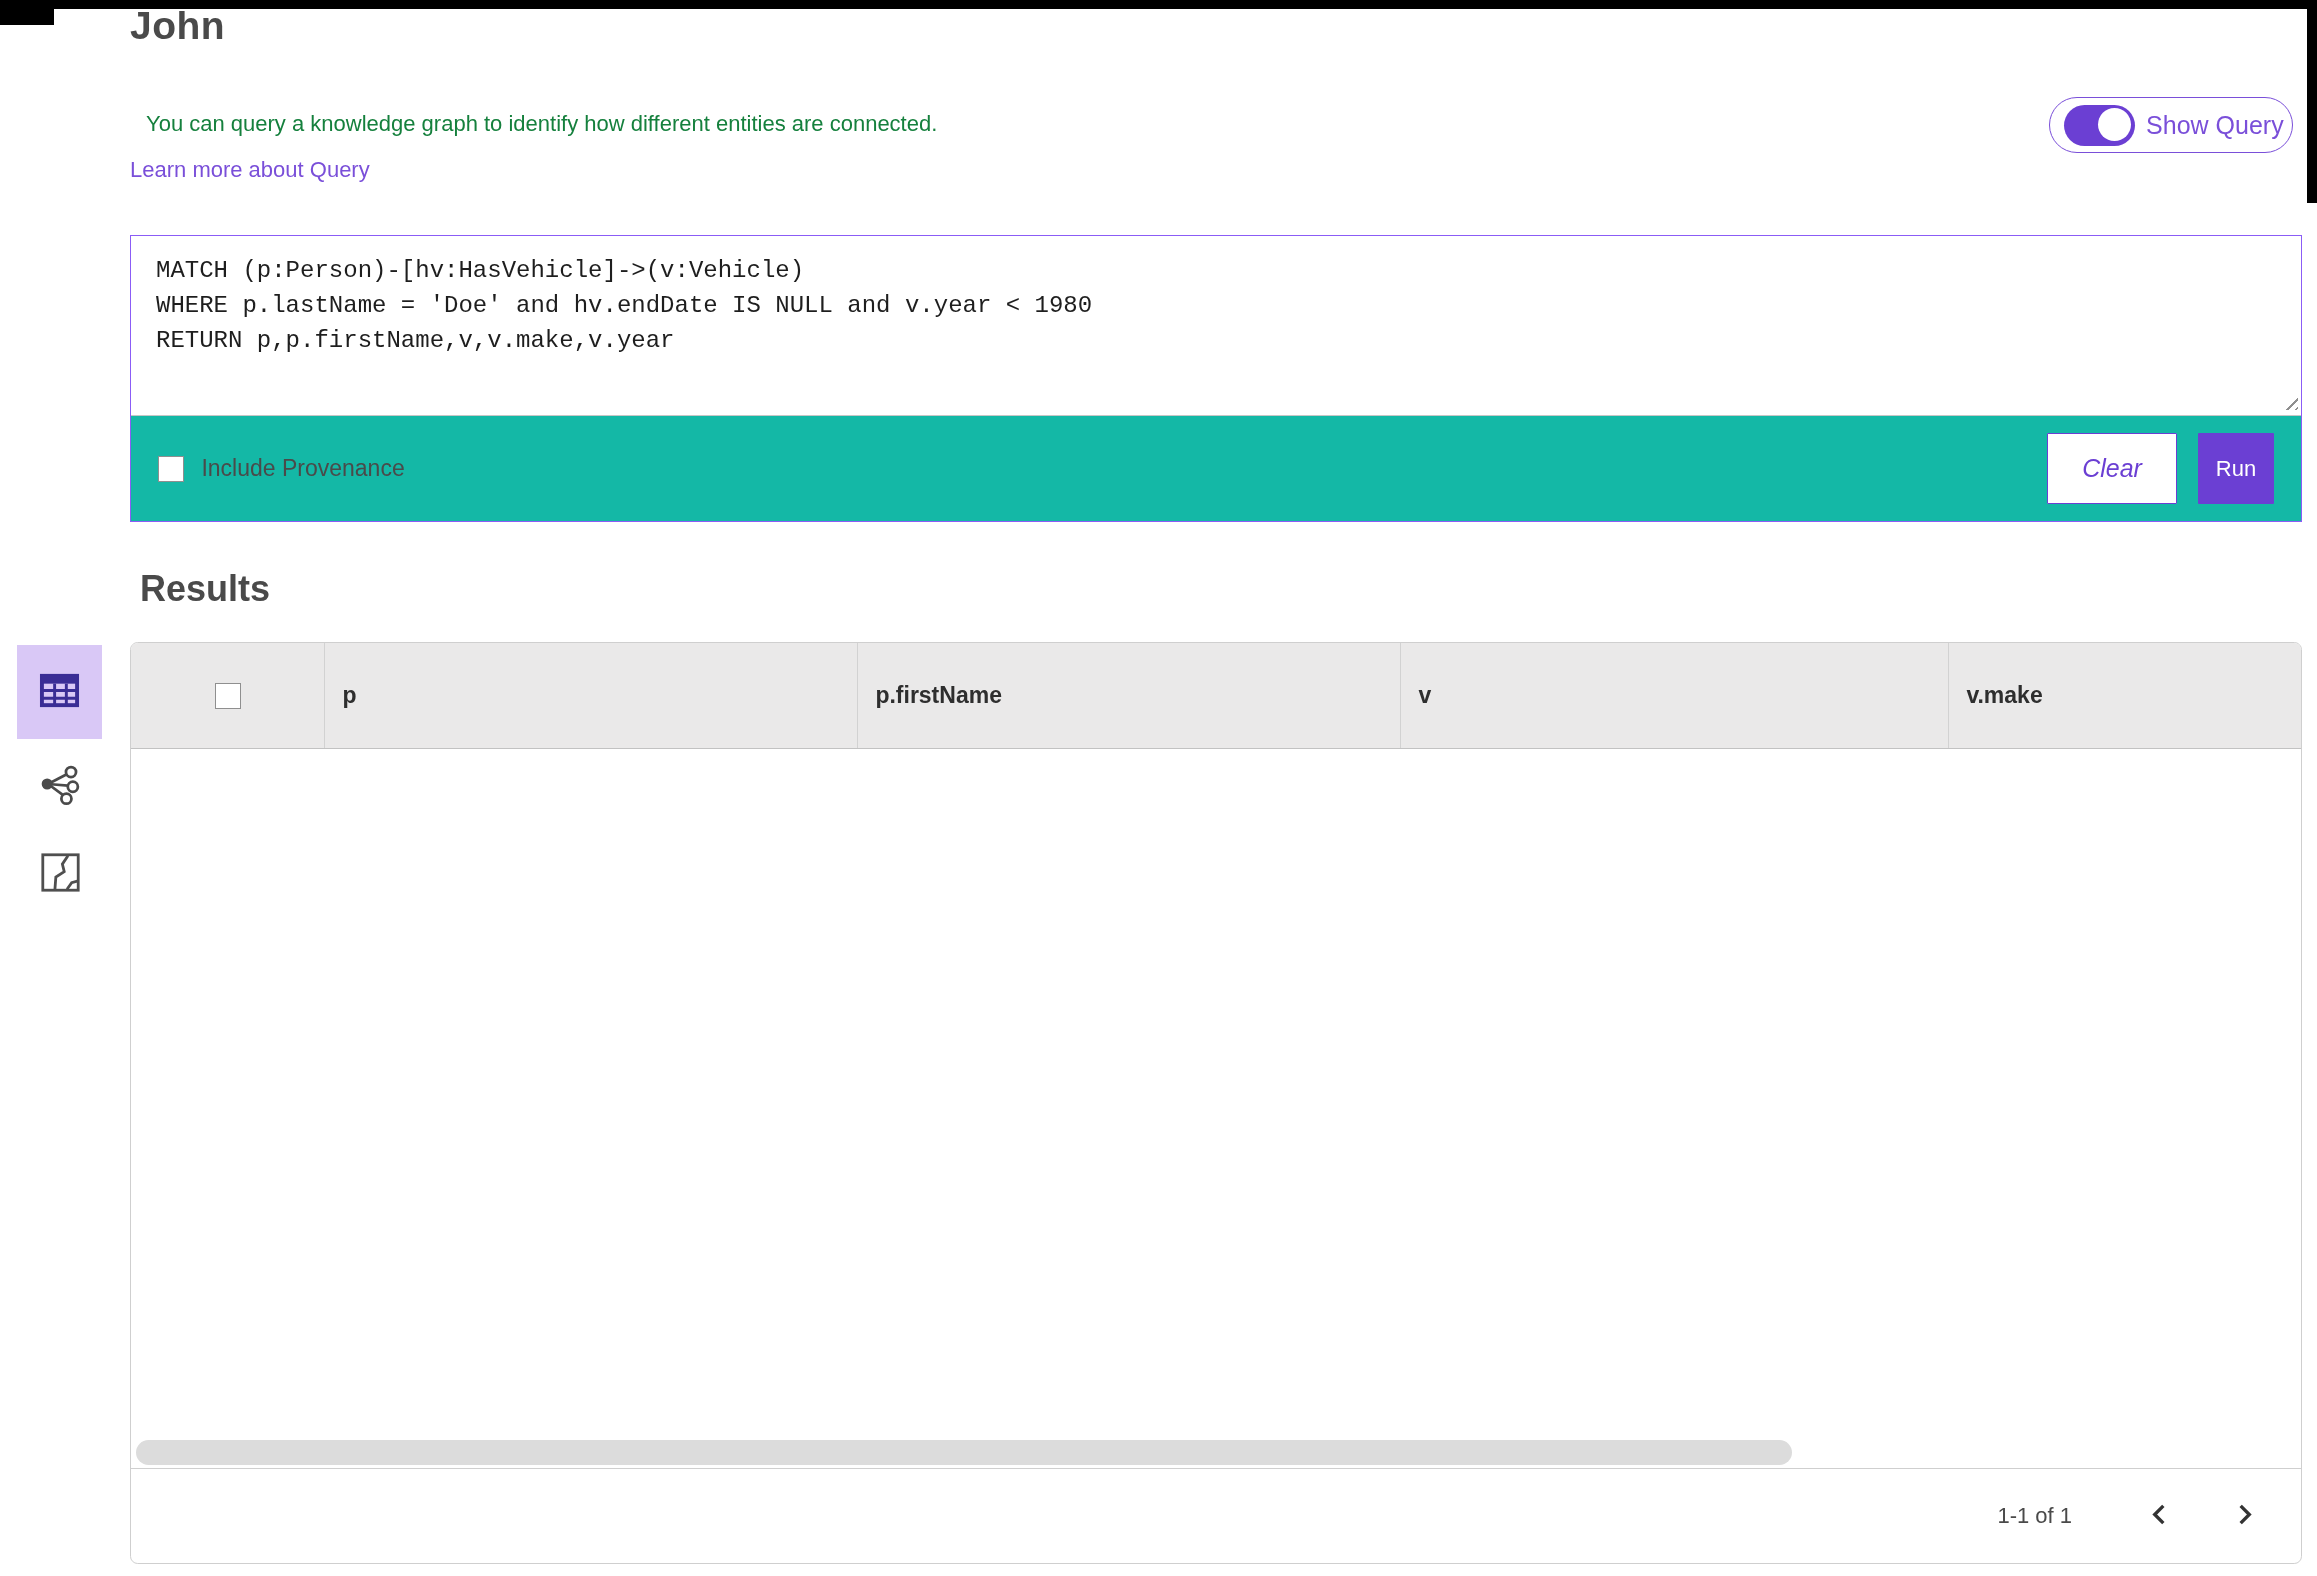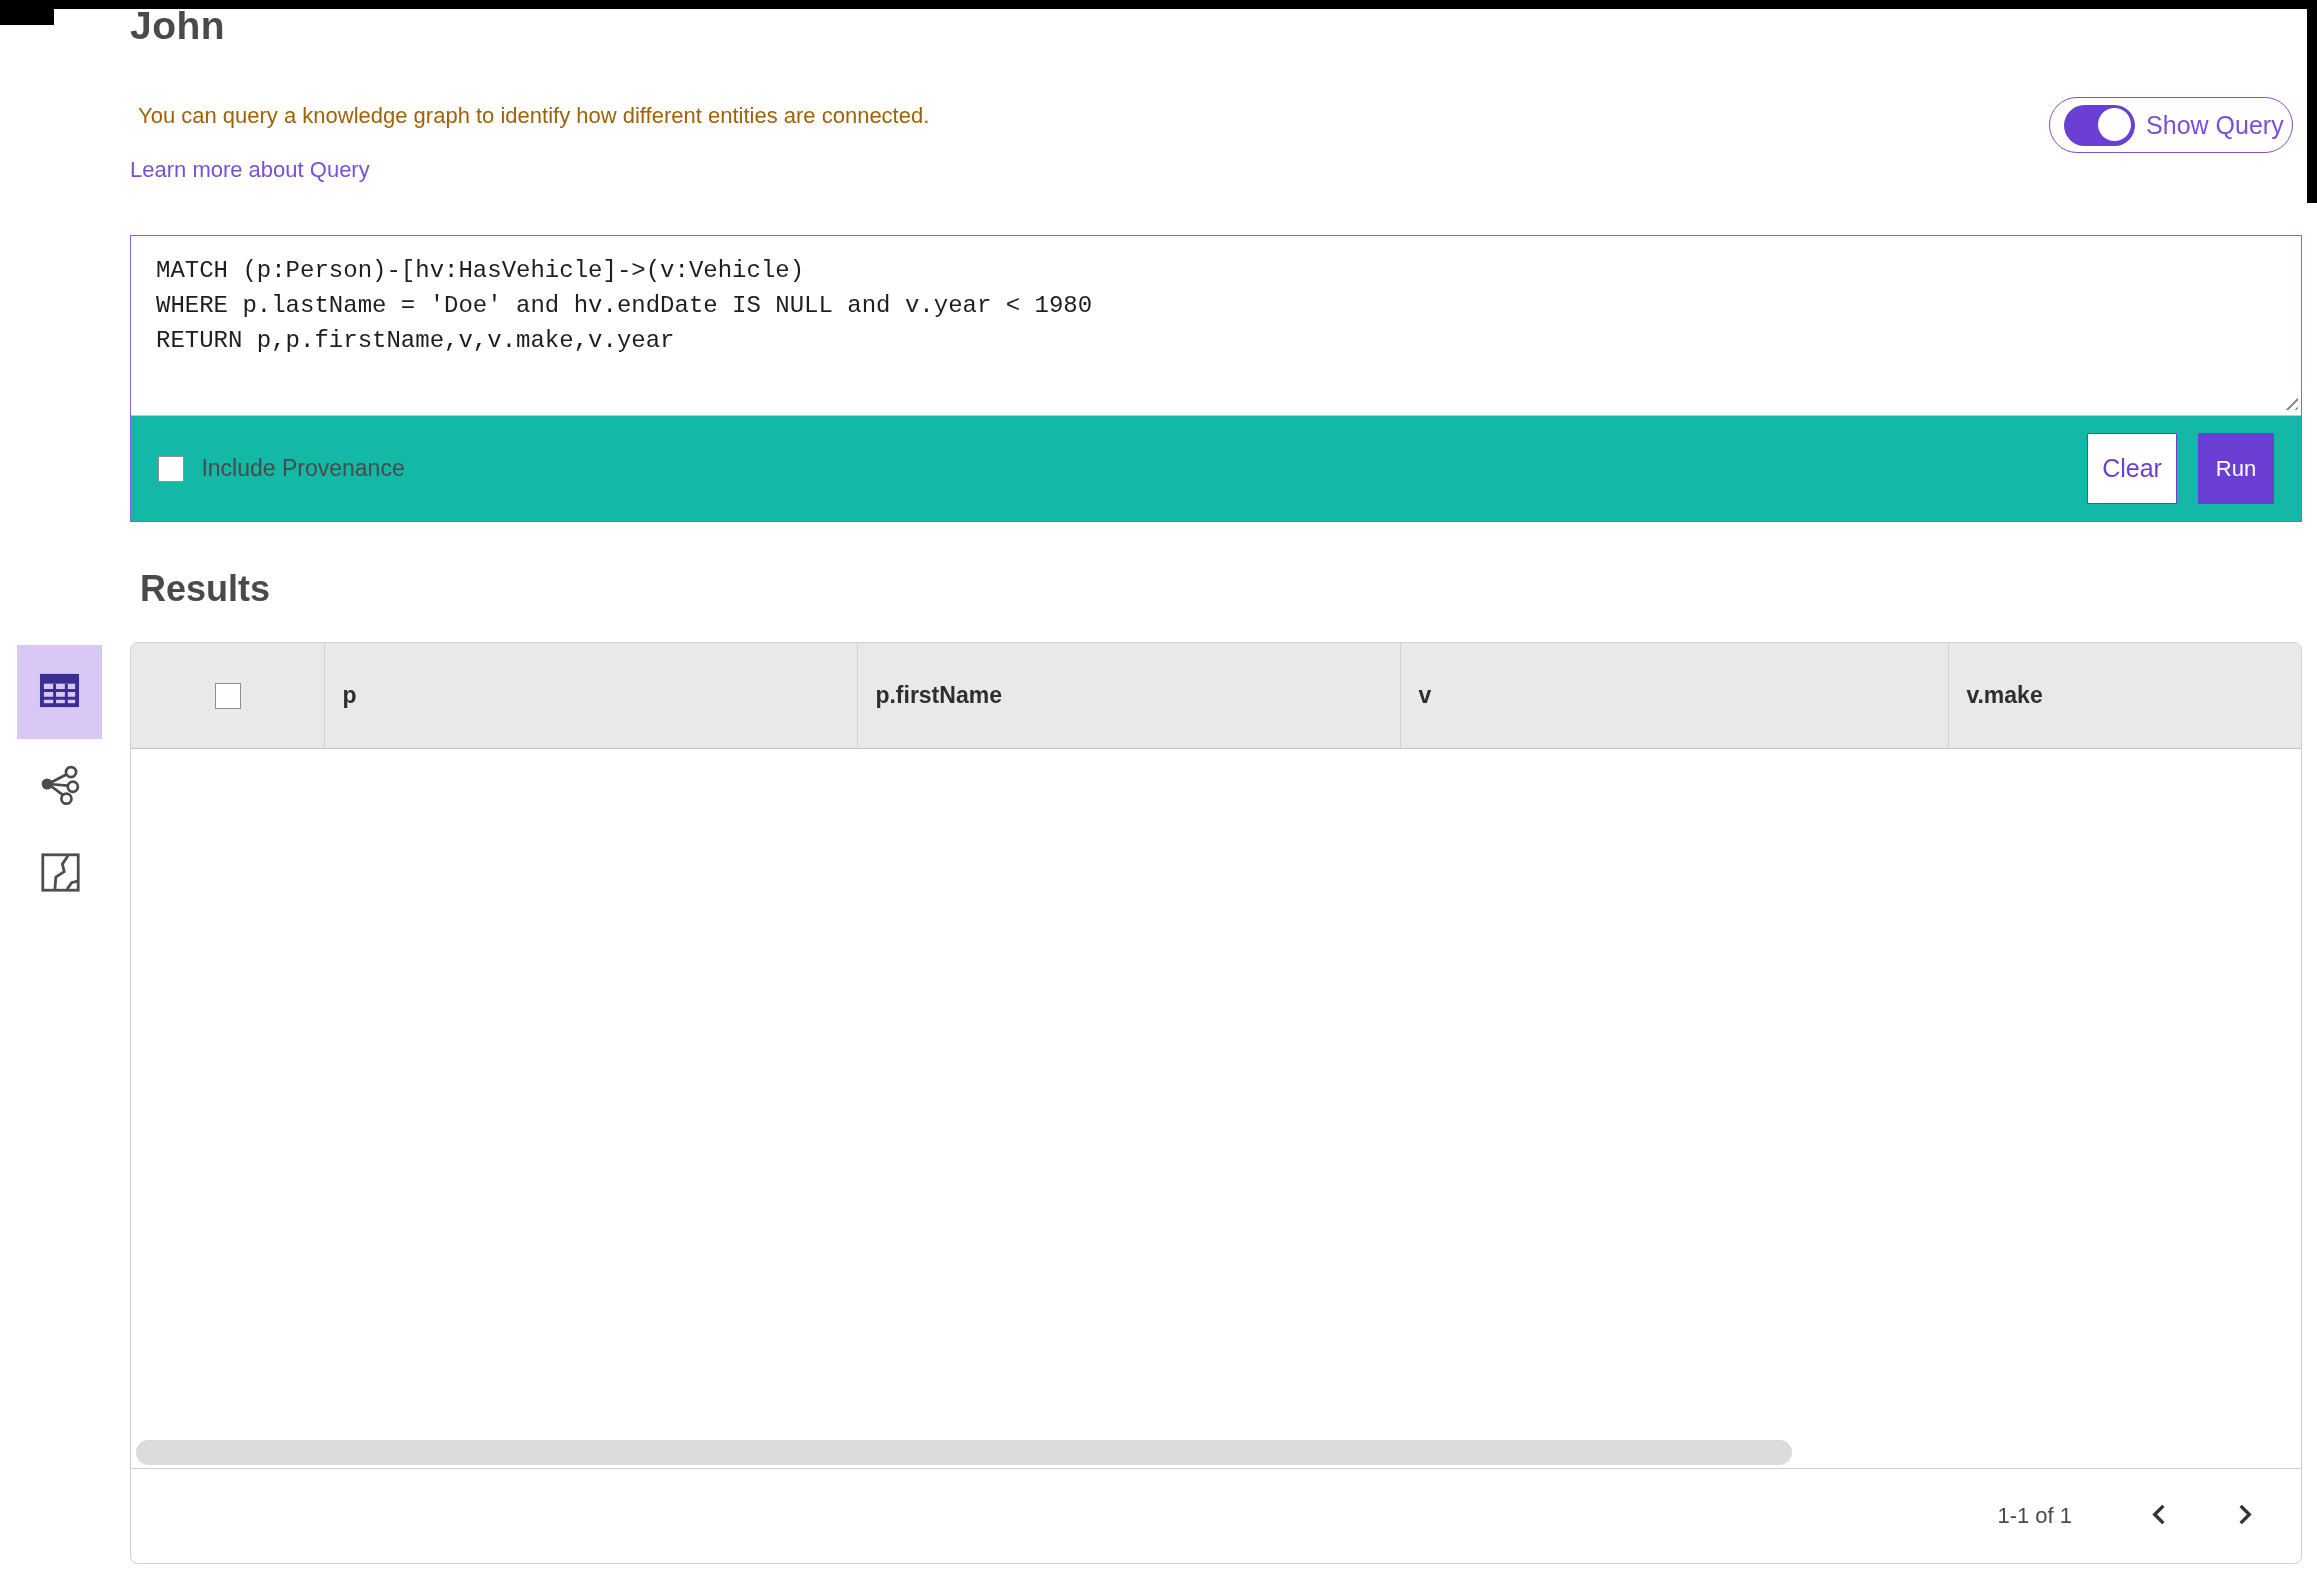--- a/index.html
+++ b/index.html
@@ -17,21 +17,21 @@
   .frame-corner { position:absolute; left:0; top:0; width:54px;  height:25px; background:#000; }
   .frame-right  { position:absolute; right:0; top:0; width:9.7px; height:203px; background:#000; }
 
   .page-title {
     position:absolute; left:130px; top:3.9px;
     font-size:39px; font-weight:bold; color:#4a4a4a; margin:0;
     letter-spacing:0.5px;
   }
   .page-desc {
     position:absolute; left:130px; top:95px;
-    font-size:22px; color:#a16207; margin:8px;
+    font-size:22px; color:#15803d; margin:16px;
   }
   .learn-link {
     position:absolute; left:130px; top:157px;
     font-size:22px; color:#7a4fd9; text-decoration:none; cursor:pointer;
   }
 
   
   .show-query {
     position:absolute; left:2049px; top:97px;
     width:244px; height:56px;
@@ -76,23 +76,23 @@
     padding:0 27px 0 27px;
   }
   .provenance { display:flex; align-items:center; gap:17.4px; cursor:pointer; }
   .checkbox {
     width:26px; height:26px; background:#fff;
     border:1.9px solid #8f8f8f; flex:none;
   }
   .provenance .lbl { font-size:23px; color:#4a4a4a; }
   .actions { display:flex; gap:21px; }
   .btn-outline {
-    width:90px; height:71px;
+    width:130px; height:71px;
     background:#fff; border:1.9px solid #6b3fd3; color:#6b3fd3;
-    font-size:25px; font-family:inherit; cursor:pointer; border-radius:1px;
+    font-size:25px; font-family:inherit; cursor:pointer; border-radius:1px;font-style:italic;
   }
   .btn-primary {
     width:76px; height:71px;
     background:#6b3fd3; border:none; color:#fff;
     font-size:22px; font-family:inherit; cursor:pointer; border-radius:1px;
   }
 
   .results-title {
     position:absolute; left:130px; top:558px;
     font-size:36px; font-weight:bold; color:#4a4a4a; margin:10px;

